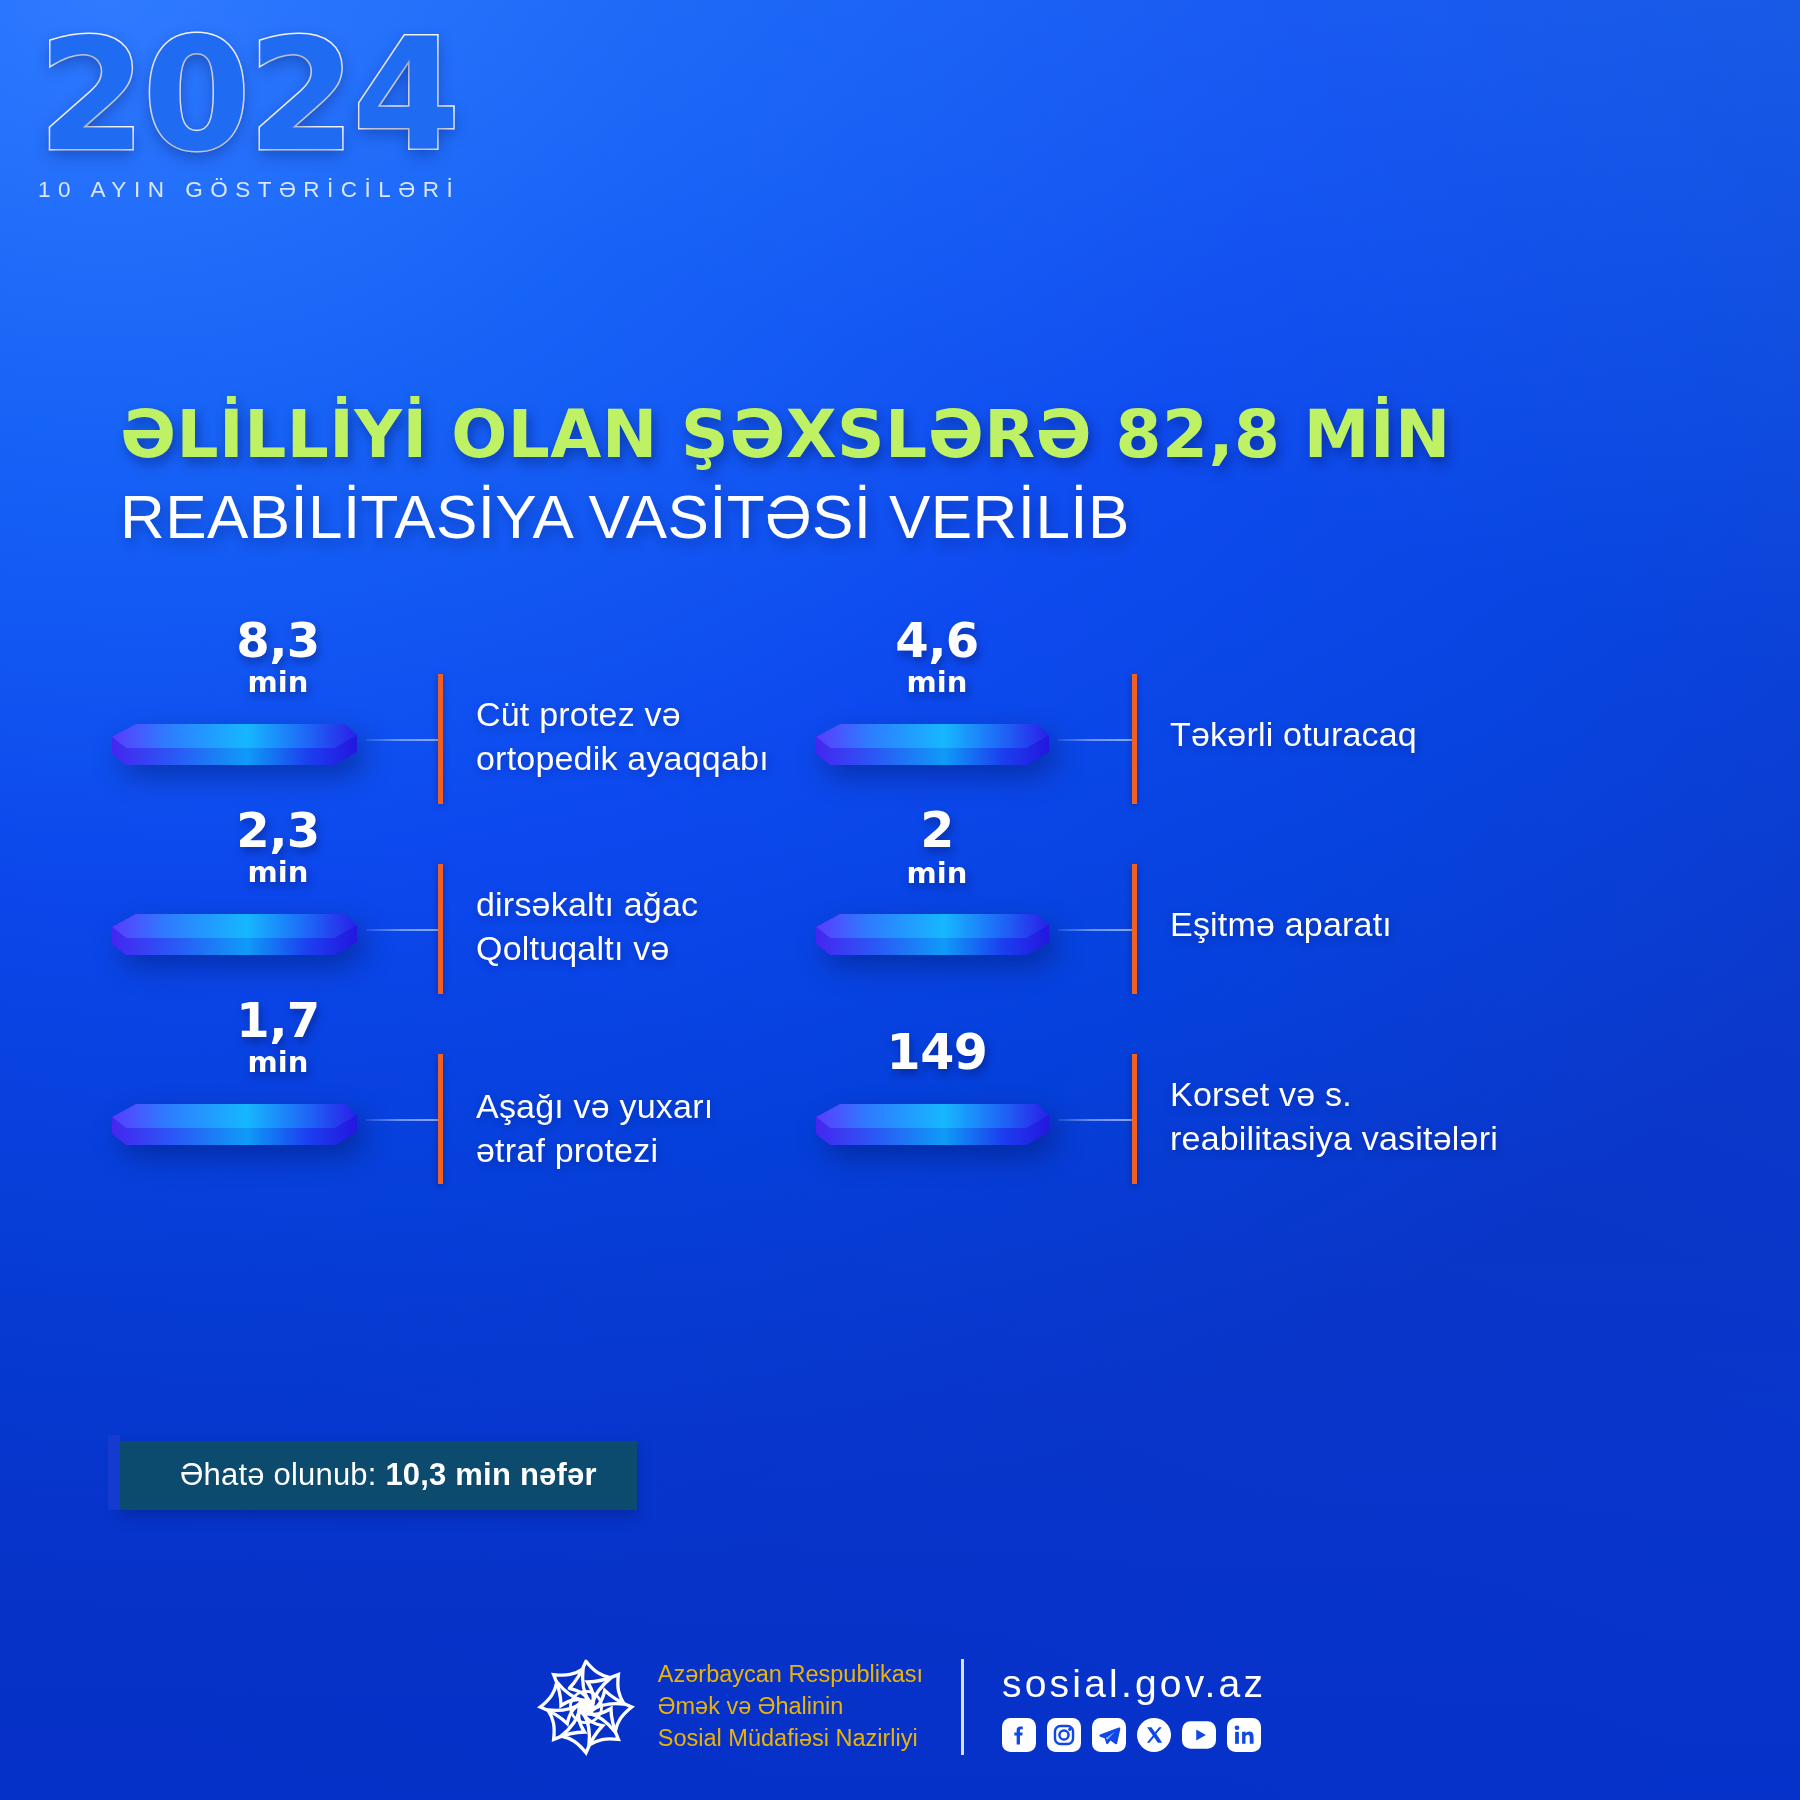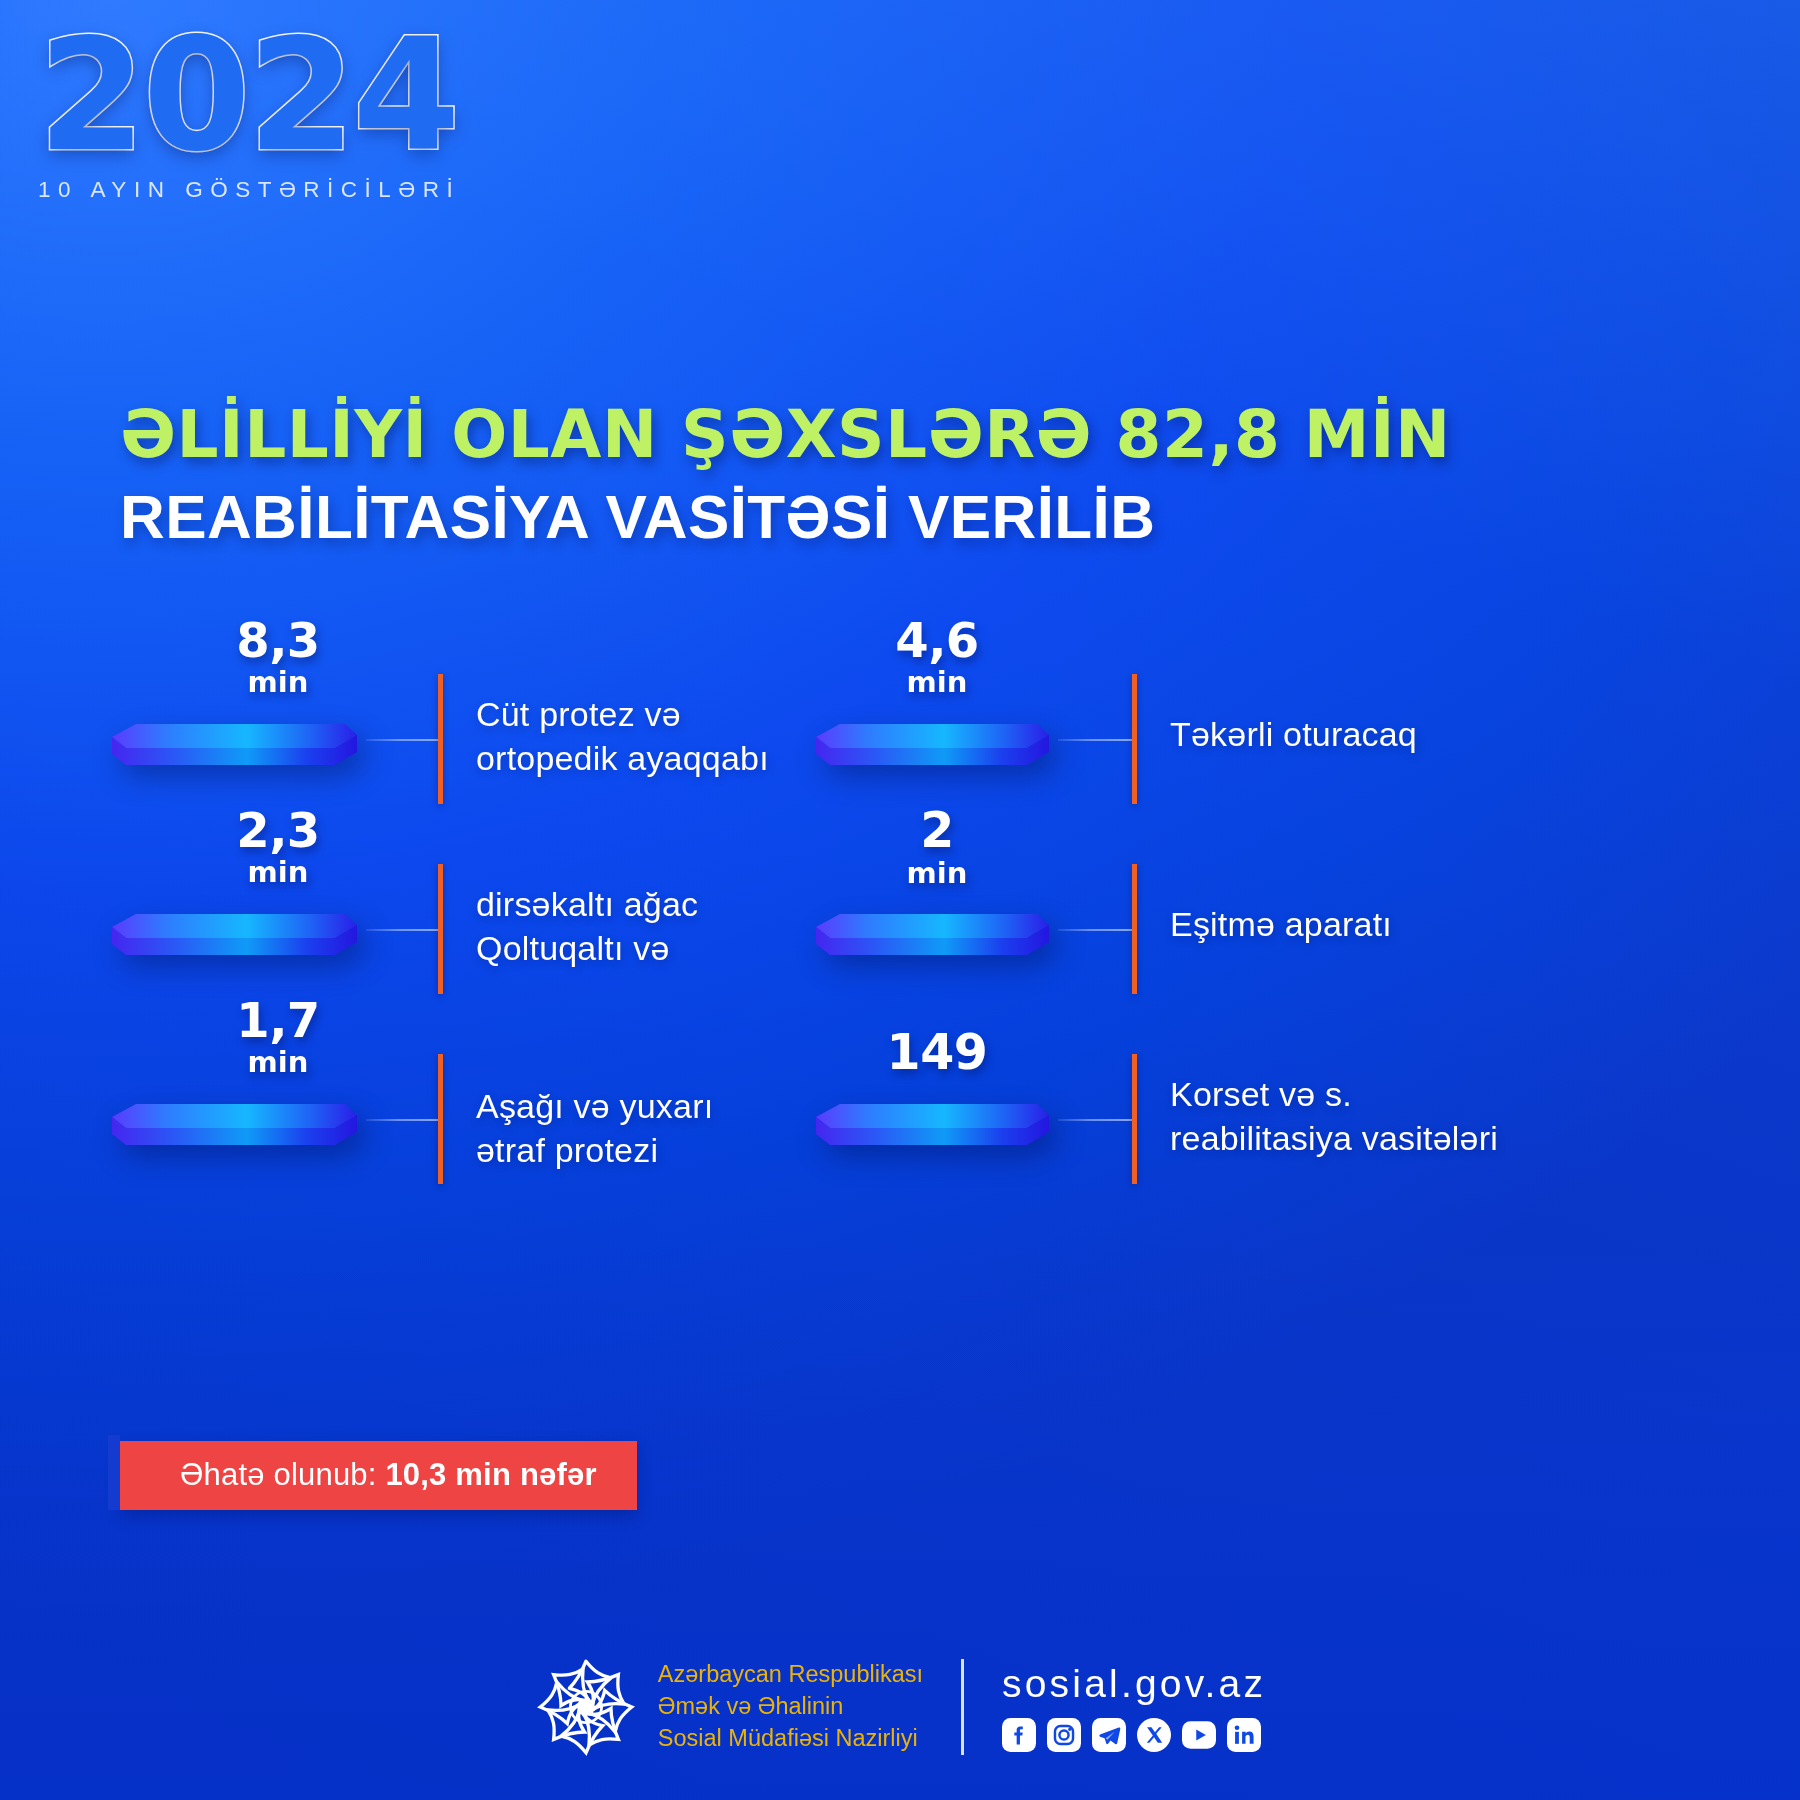--- a/index.html
+++ b/index.html
@@ -50,21 +50,21 @@
   
   .title-wrap{ position:absolute; left:120px; top:400px; width:1560px; }
   .title-1{
     font-size:66px; font-weight:800; color:#bef264; letter-spacing:.5px;
     line-height:1.06;
     text-shadow:3px 6px 12px rgba(0,14,80,.40);
     font-family:"DejaVu Sans", sans-serif;
   }
   .title-2{
     margin-top:14px;
-    font-size:62px; font-weight:700; color:#ffffff; letter-spacing:.4px;
+    font-size:62px; font-weight:400; color:#ffffff; letter-spacing:.4px;
     line-height:1.05;
     text-shadow:3px 6px 12px rgba(0,14,80,.32);
     font-family:"Liberation Sans", sans-serif;
   }
 
   
   .grid{
     position:absolute; left:0; top:612px; width:1800px; height:560px;
   }
   .col{ position:absolute; top:0; width:820px; }
@@ -107,21 +107,21 @@
     letter-spacing:.2px;
     text-shadow:1px 3px 8px rgba(0,12,70,.28);
     font-family:"Liberation Sans", sans-serif;
   }
 
   
   .badge-wrap{ position:absolute; left:120px; top:1441px; }
   .badge{
     position:relative;
     display:inline-block;
-    background:#ef4444;
+    background:#0c4a6e;
     padding:16px 40px 17px 60px;
     color:#fff; font-size:31px; letter-spacing:.2px;
     box-shadow:0 6px 14px rgba(0,12,70,.28);
     font-family:"Liberation Sans", sans-serif;
   }
   .badge b{ font-weight:800; }
   .badge-edge{
     position:absolute; left:-12px; top:-6px; width:12px; height:calc(100% + 6px);
     background:#143ad0;
   }

